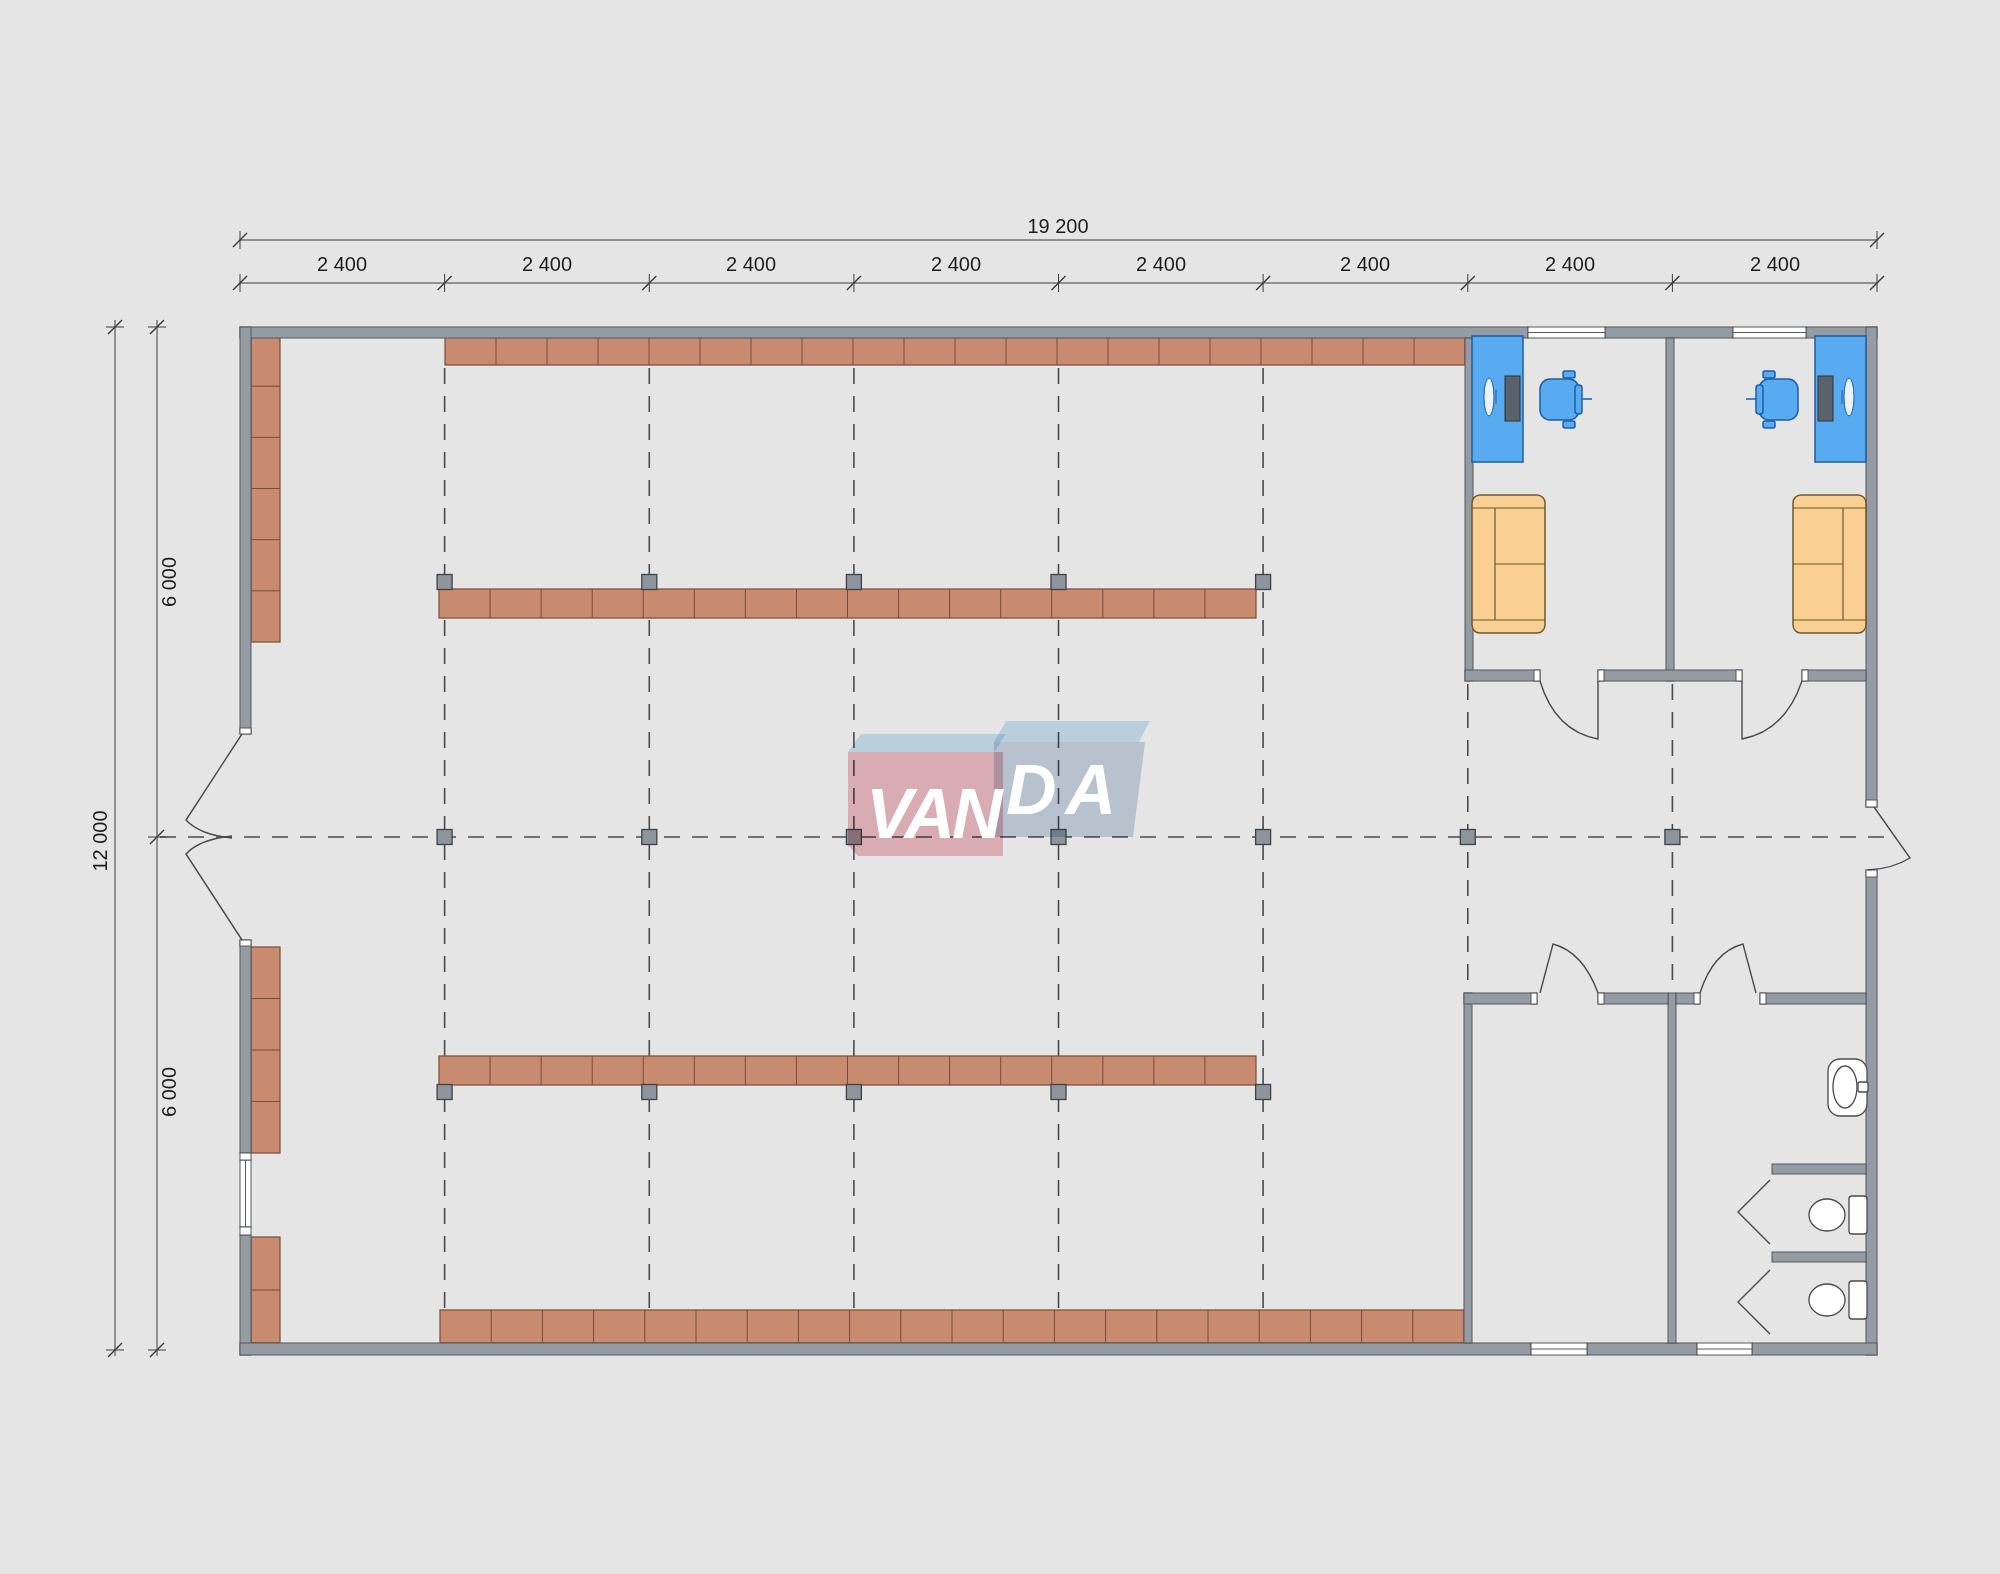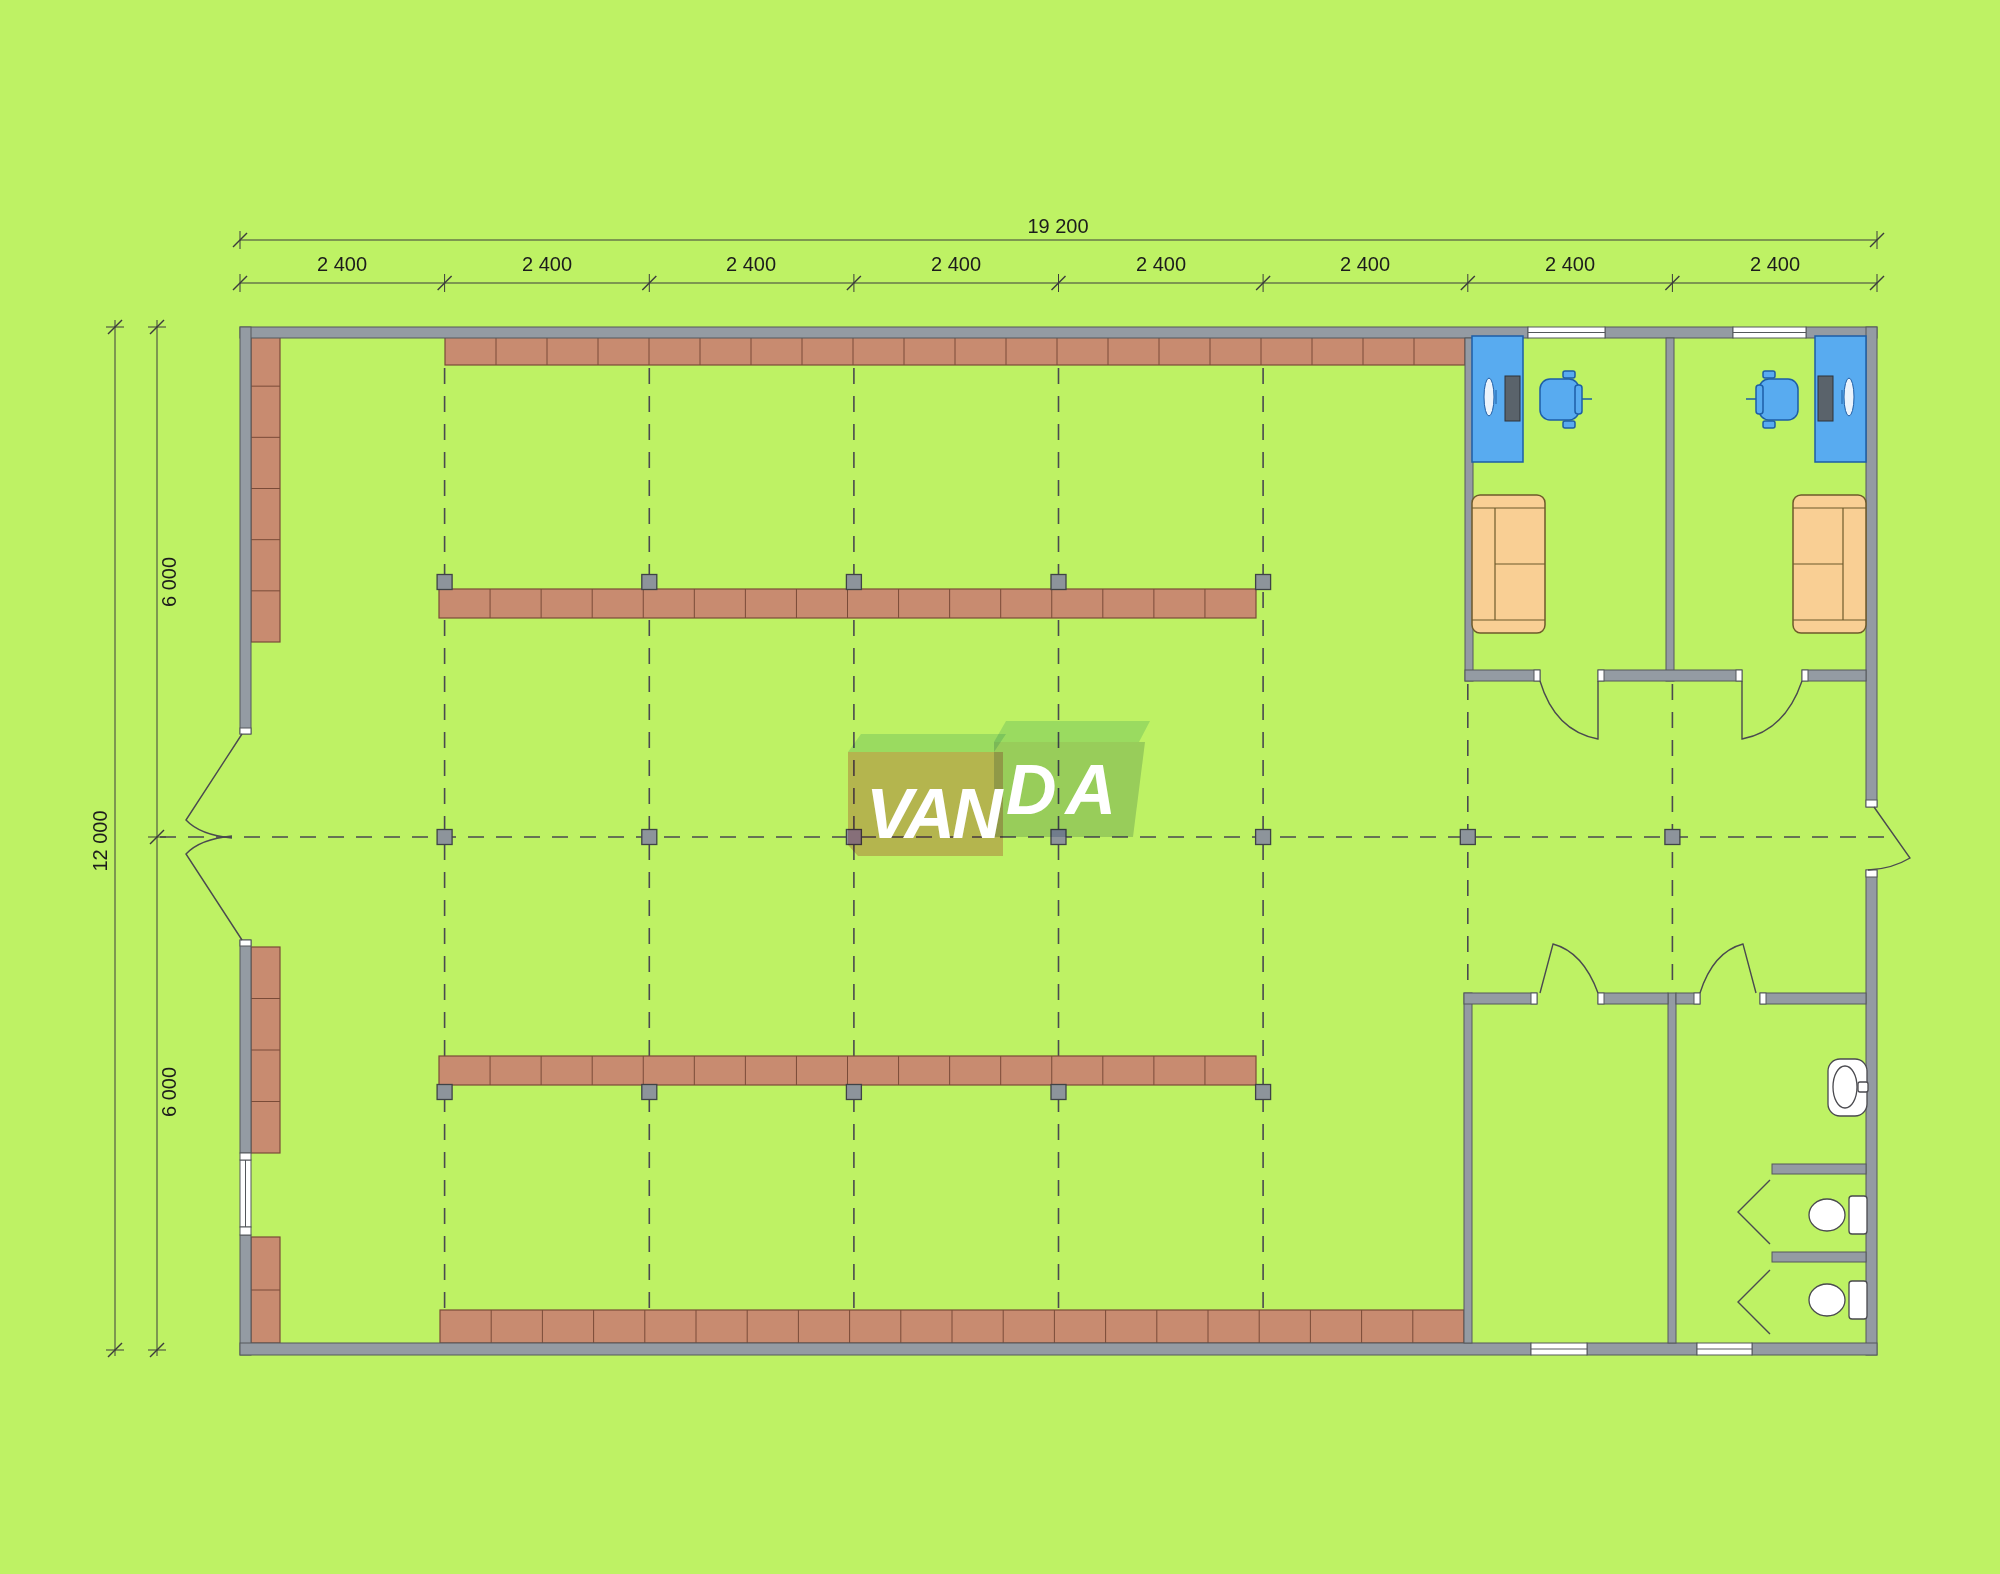--- a/index.html
+++ b/index.html
@@ -1,17 +1,17 @@
 <!DOCTYPE html>
 <html><head>
 <meta charset="utf-8">
 <style>
   html,body{margin:0;padding:0;background:#ffffff;}
   body{font-family:"Liberation Sans", sans-serif;}
-  #stage{position:relative;width:2000px;height:1574px;background:#bef264;overflow:hidden;}
+  #stage{position:relative;width:2000px;height:1574px;background:#e5e5e5;overflow:hidden;}
   svg{display:block;}
   text{fill:#1c1c1c;}
   .dimtxt{font-size:20px;}
   .logo-txt{font-weight:bold;font-style:italic;fill:#ffffff;}
 </style>
 </head>
 <body>
 
 <div id="stage">
 <svg id="plan-svg" width="2000" height="1574" viewBox="0 0 2000 1574" xmlns="http://www.w3.org/2000/svg">

